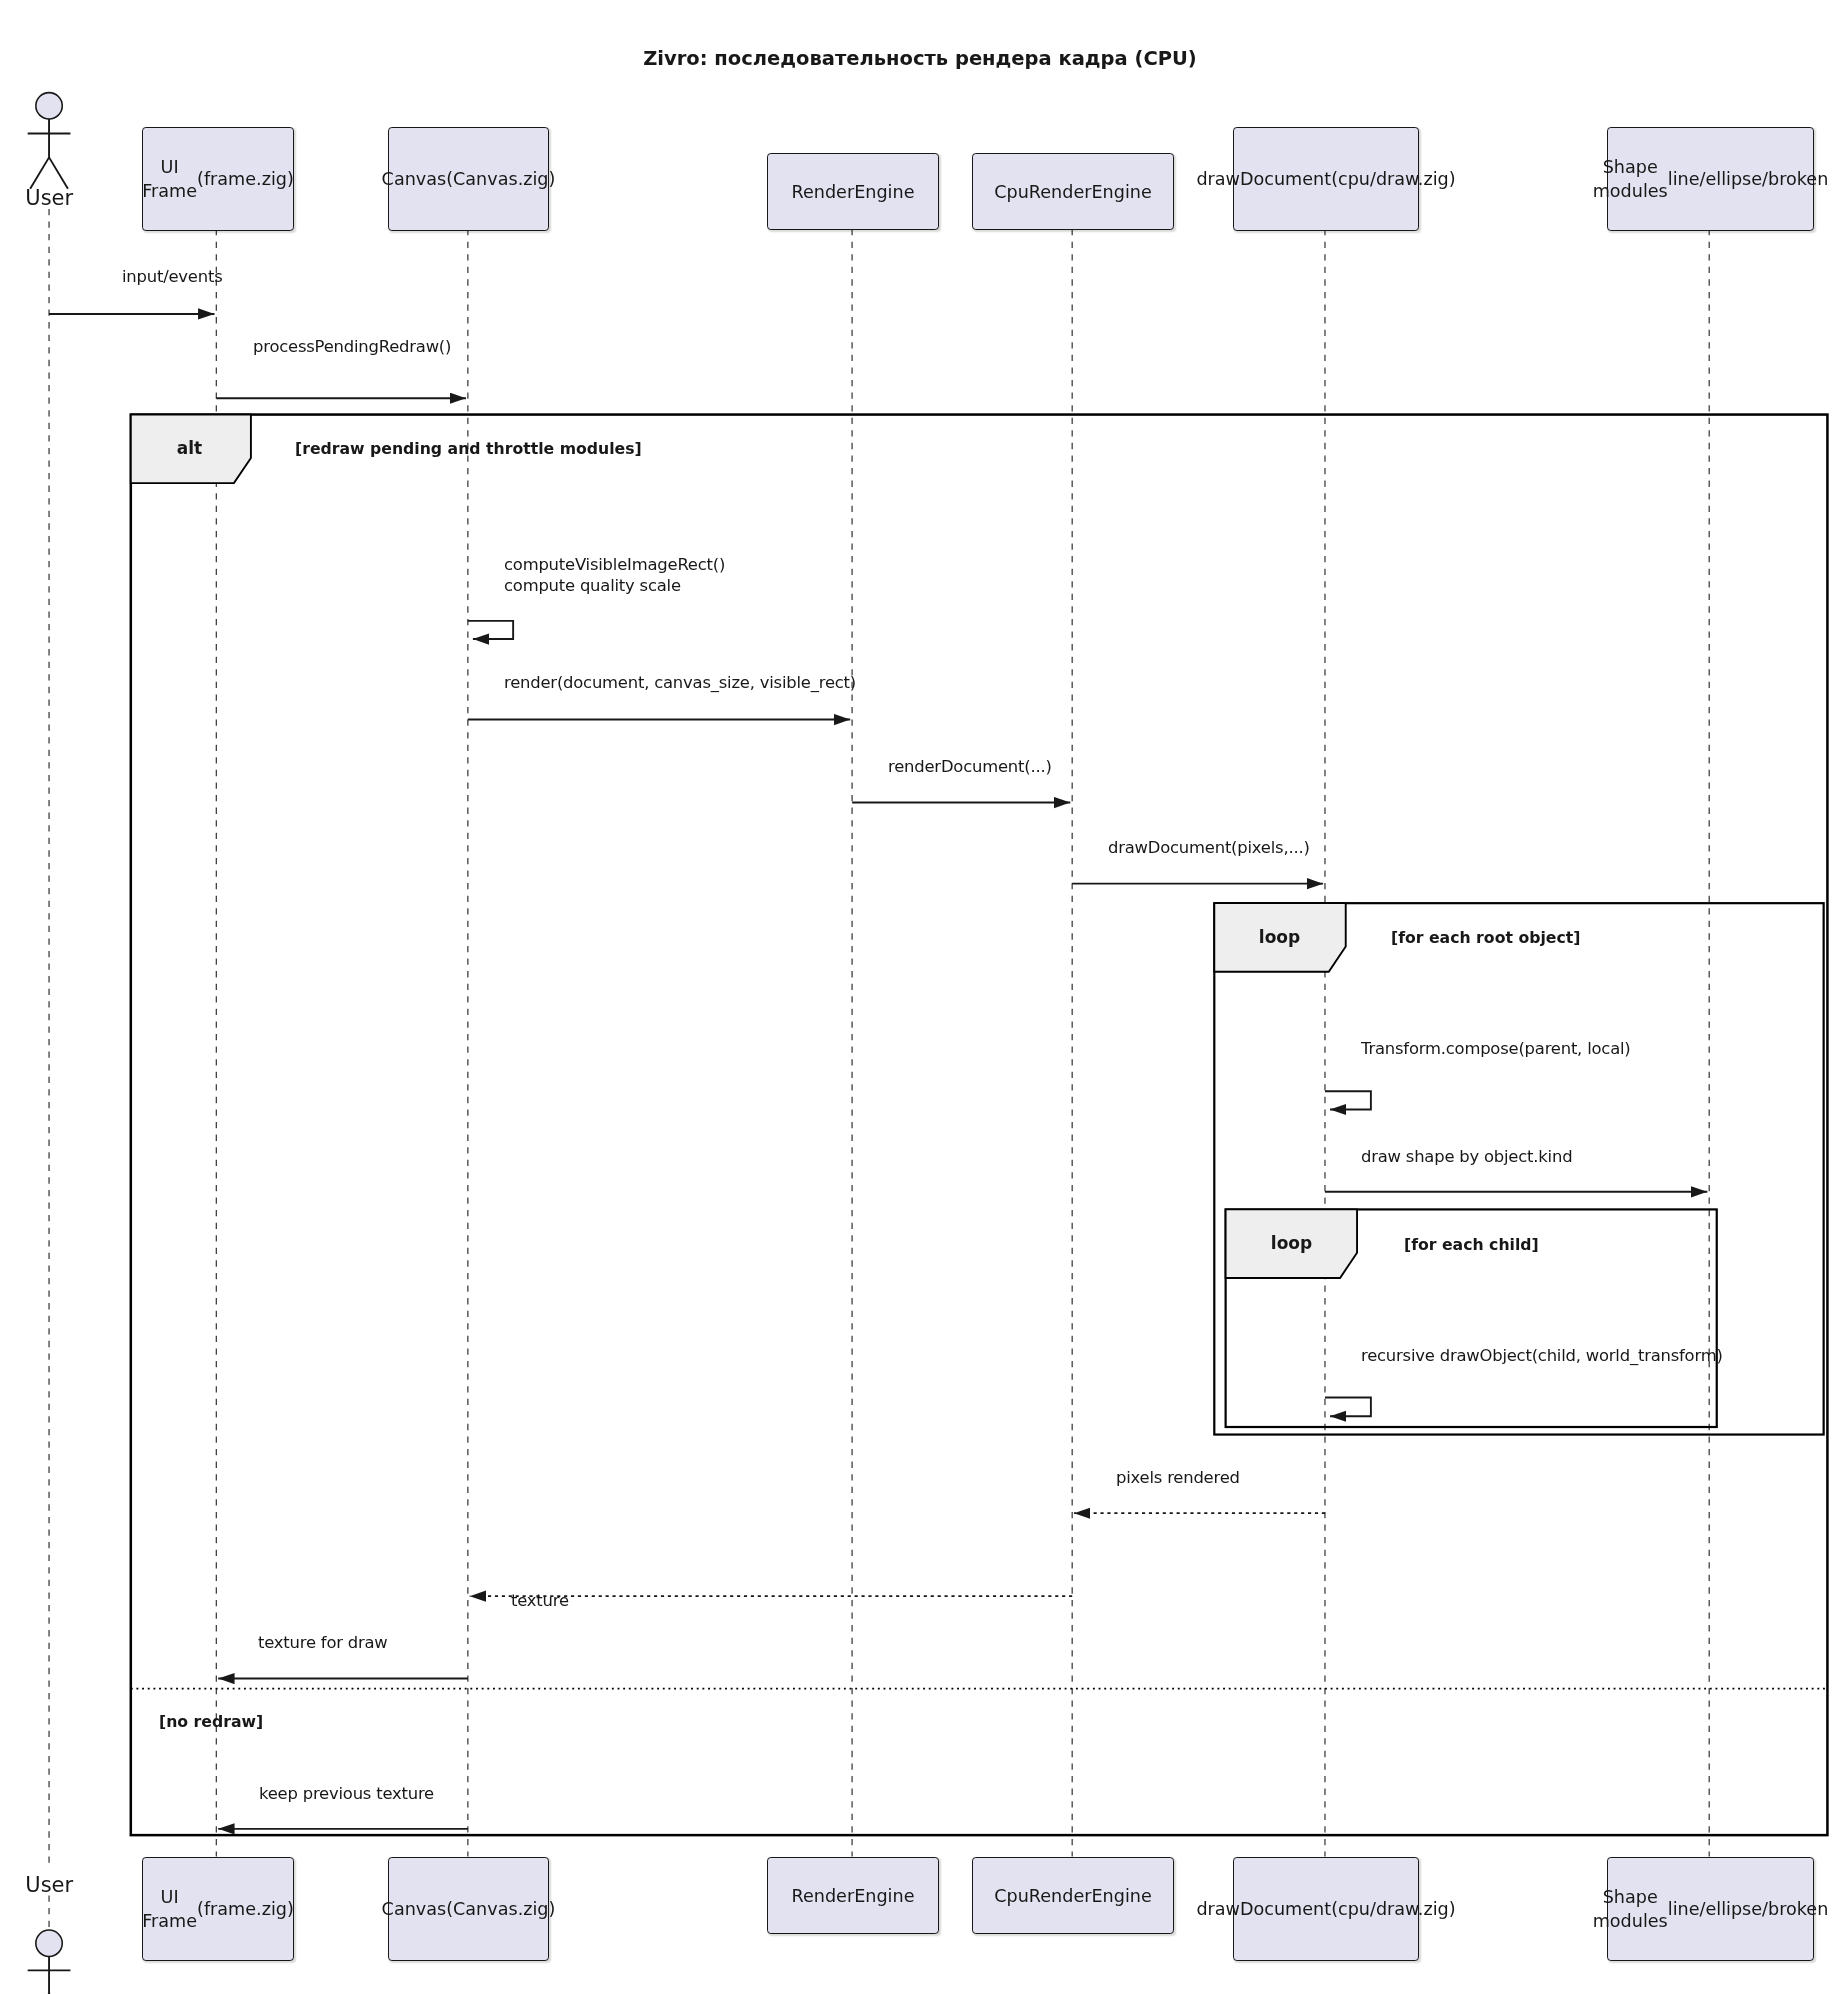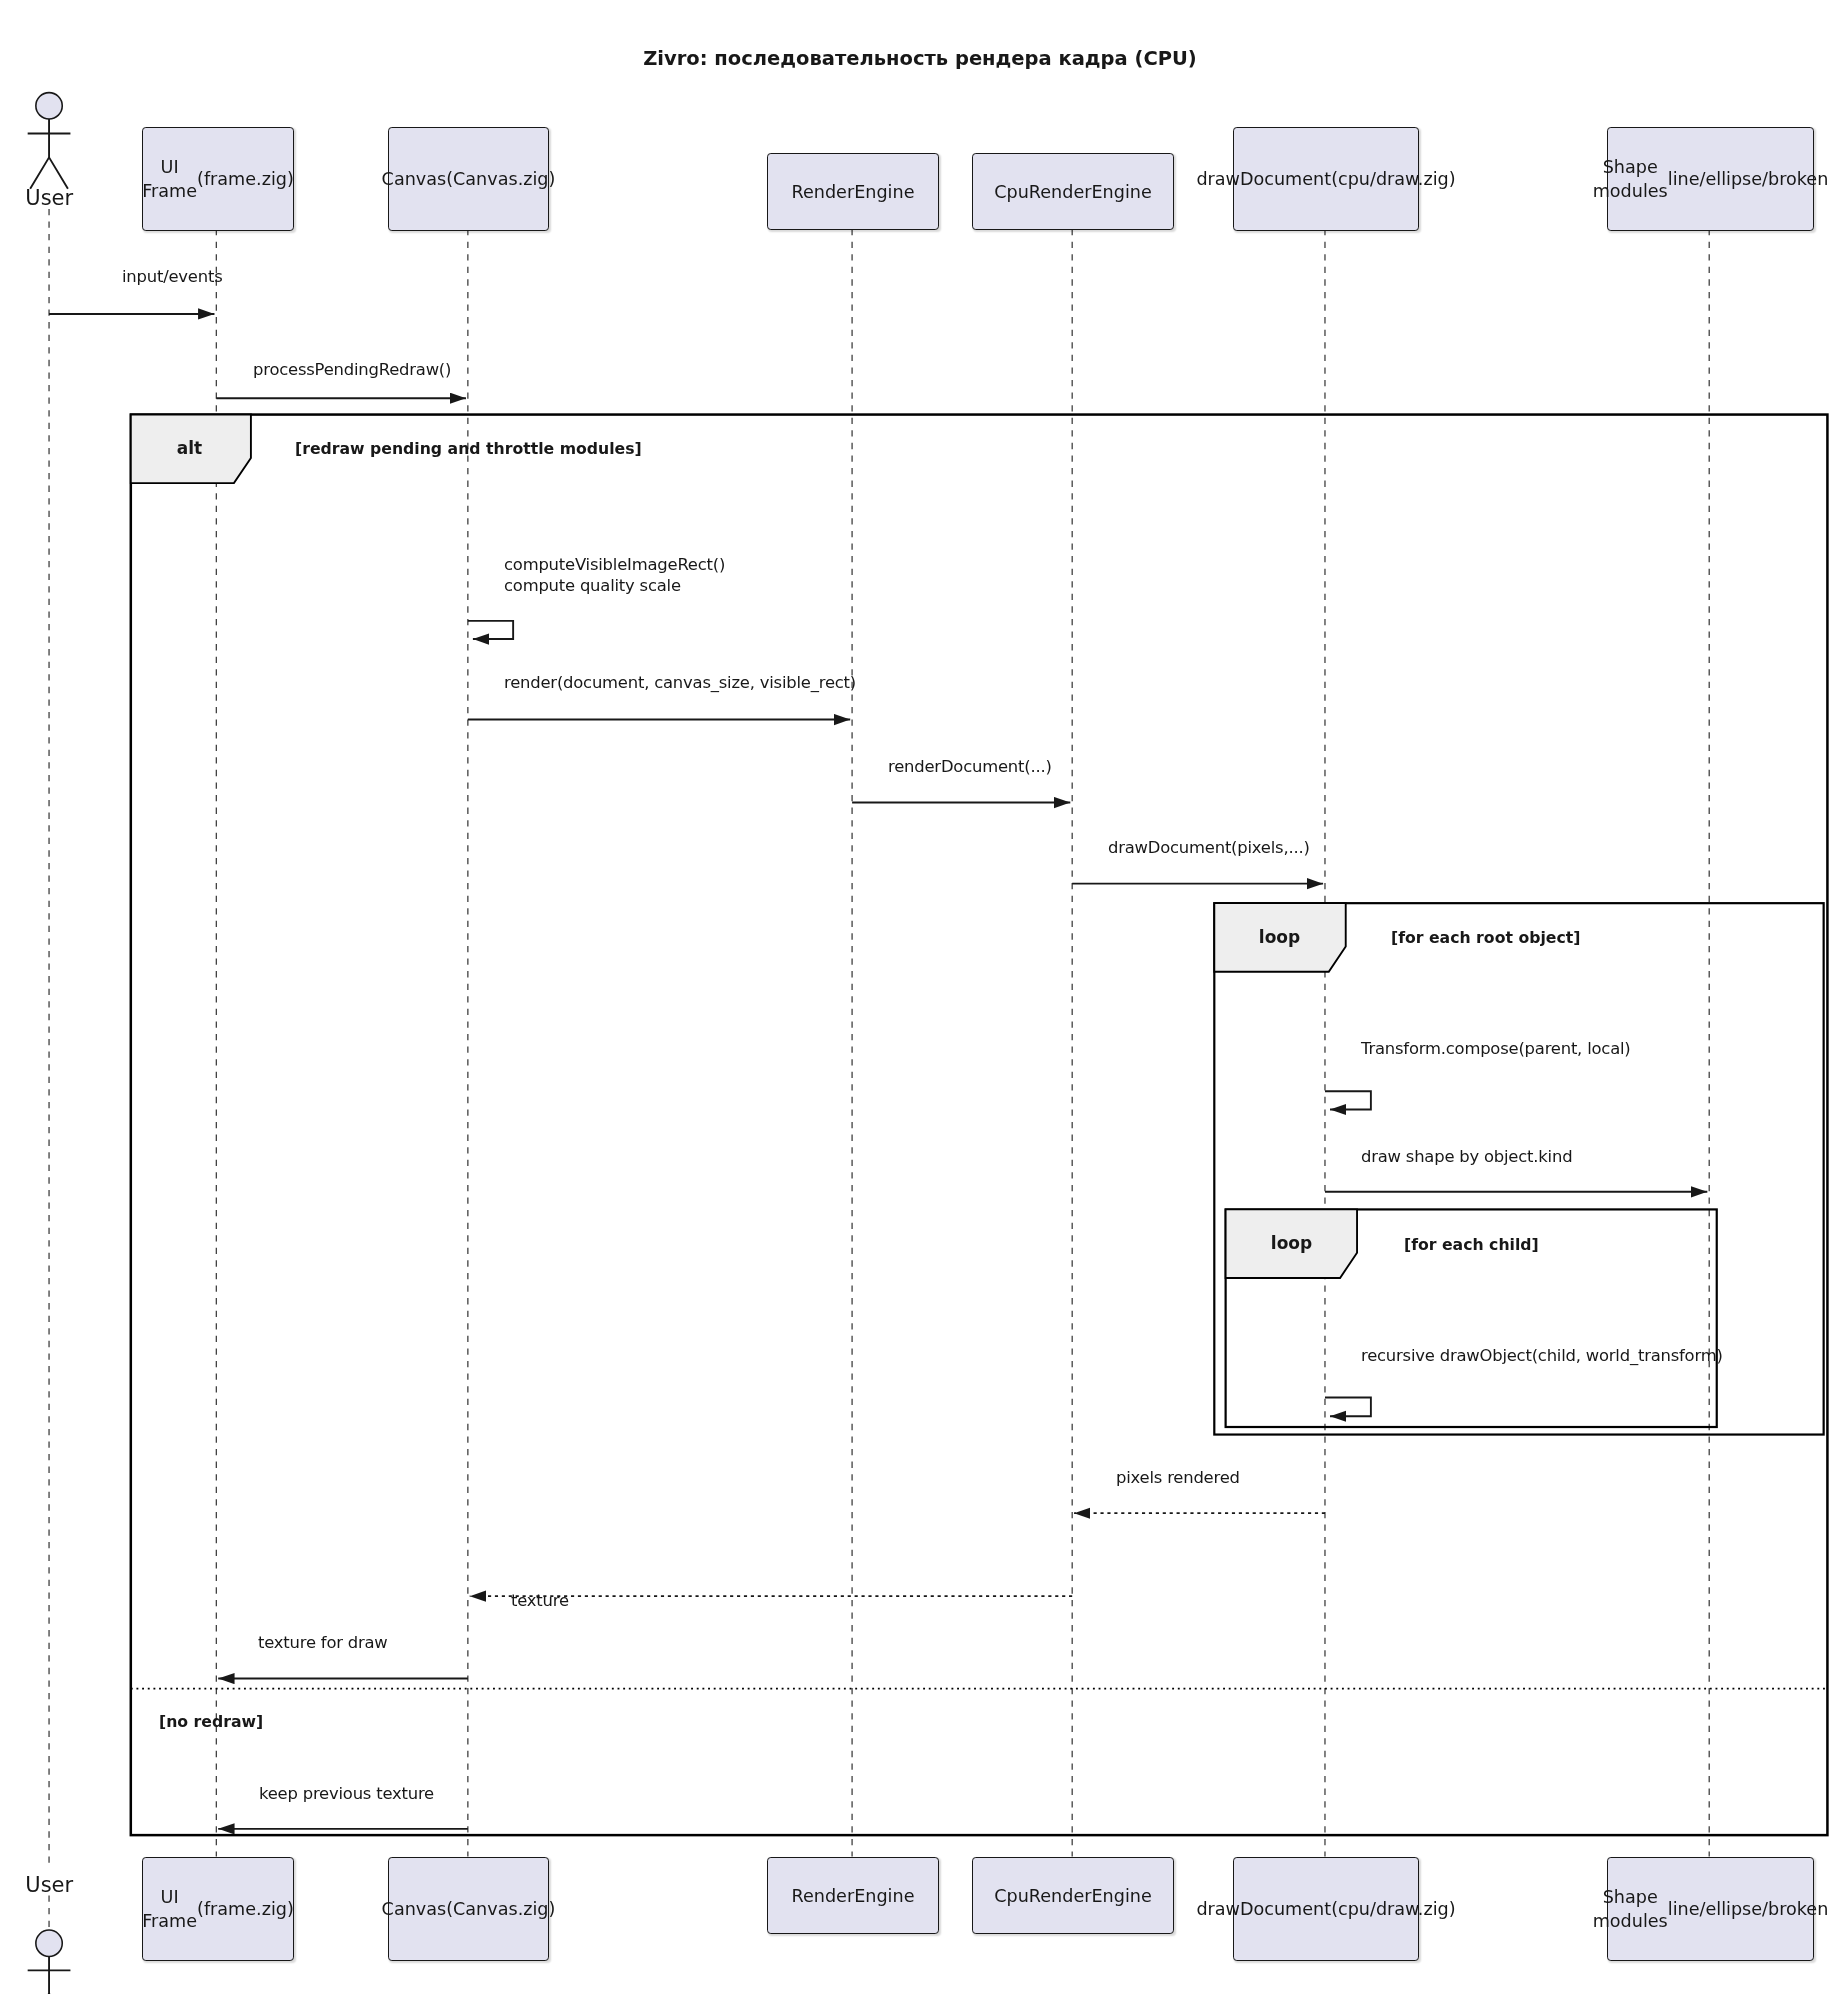--- a/index.html
+++ b/index.html
@@ -145,21 +145,21 @@
   <div class="guard" style="left:295px; top:439px;">[redraw pending and throttle modules]</div>
   <div class="guard" style="left:159px; top:1712px;">[no redraw]</div>
 
   <div class="op" style="left:1214px; top:927px; width:131px;">loop</div>
   <div class="guard" style="left:1391px; top:928px;">[for each root object]</div>
 
   <div class="op" style="left:1226px; top:1233px; width:131px;">loop</div>
   <div class="guard" style="left:1404px; top:1235px;">[for each child]</div>
 
   <div class="msg" style="left:86px; top:267px;margin-left:36px;">input/events</div>
-  <div class="msg" style="left:253px; top:360px;">processPendingRedraw()</div>
+  <div class="msg" style="left:253px; top:337px;">processPendingRedraw()</div>
   <div class="msg" style="left:504px; top:555px;">computeVisibleImageRect()</div>
   <div class="msg" style="left:504px; top:576px;">compute quality scale</div>
   <div class="msg" style="left:504px; top:673px;">render(document, canvas_size, visible_rect)</div>
   <div class="msg" style="left:888px; top:757px;">renderDocument(...)</div>
   <div class="msg" style="left:1108px; top:838px;">drawDocument(pixels,...)</div>
   <div class="msg" style="left:1361px; top:1039px;">Transform.compose(parent, local)</div>
   <div class="msg" style="left:1361px; top:1147px;">draw shape by object.kind</div>
   <div class="msg" style="left:1361px; top:1346px;text-align:right;">recursive drawObject(child, world_transform)</div>
   <div class="msg" style="left:1116px; top:1468px;">pixels rendered</div>
   <div class="msg" style="left:511px; top:1551px;margin-top:40px;">texture</div>

